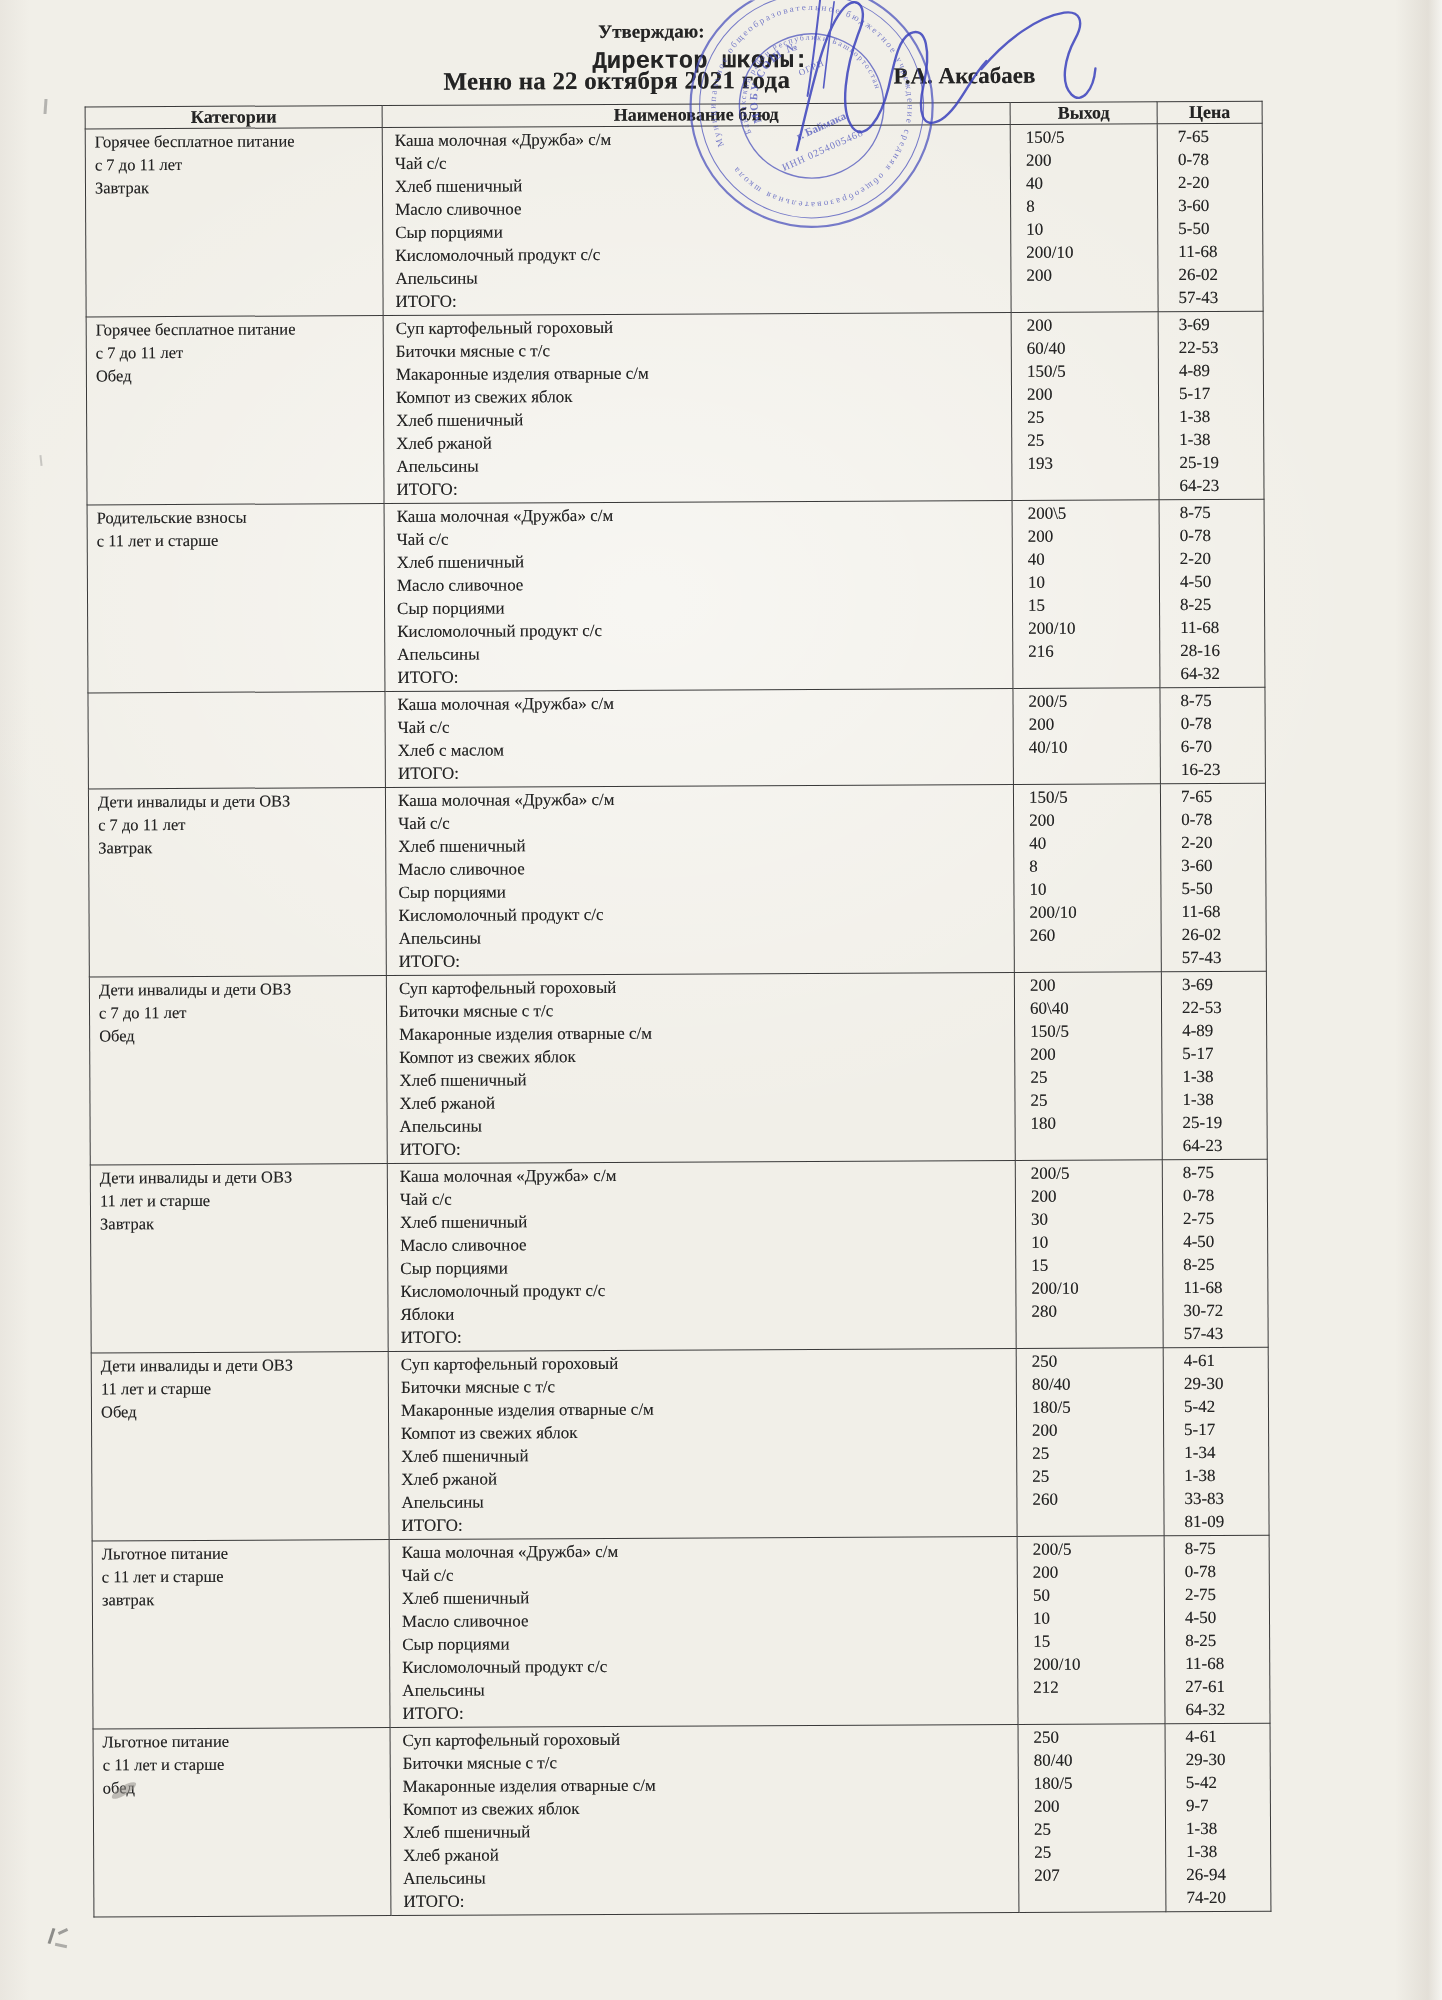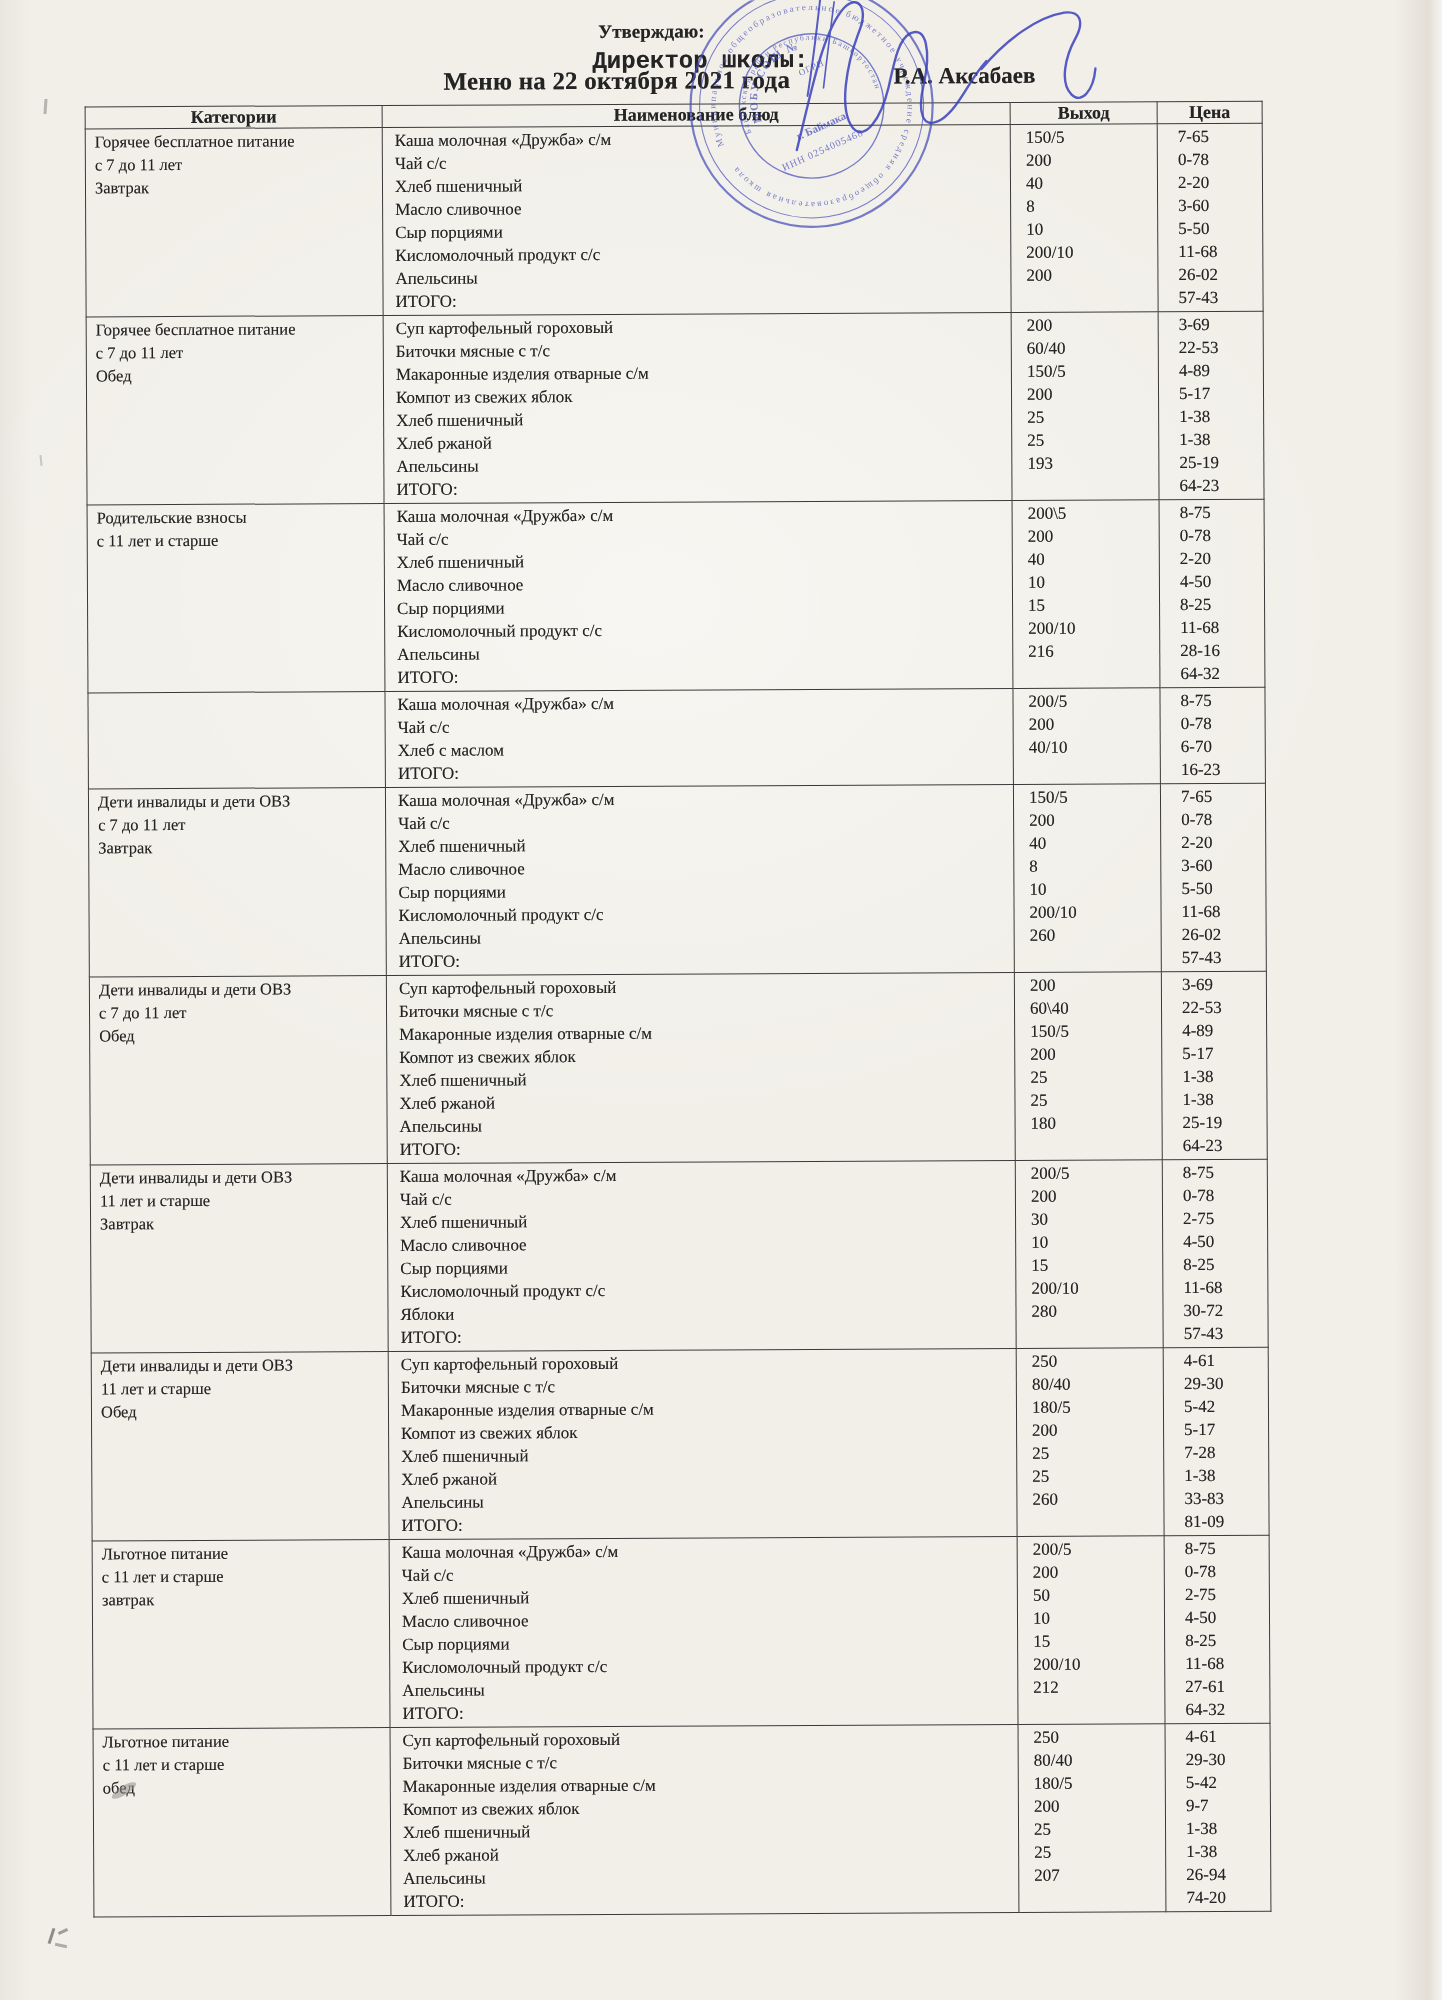--- a/index.html
+++ b/index.html
@@ -343,21 +343,21 @@
             <div class="cellline">25</div>
             <div class="cellline">25</div>
             <div class="cellline">260</div>
             <div class="cellline">&nbsp;</div>
           </td>
           <td class="price">
             <div class="cellline">4-61</div>
             <div class="cellline">29-30</div>
             <div class="cellline">5-42</div>
             <div class="cellline">5-17</div>
-            <div class="cellline">7-28</div>
+            <div class="cellline">1-34</div>
             <div class="cellline">1-38</div>
             <div class="cellline">33-83</div>
             <div class="cellline">81-09</div>
           </td>
         </tr>
         <tr>
           <td class="cat">
             <div class="cellline">Льготное питание</div>
             <div class="cellline">с 11 лет и старше</div>
             <div class="cellline">завтрак</div>

